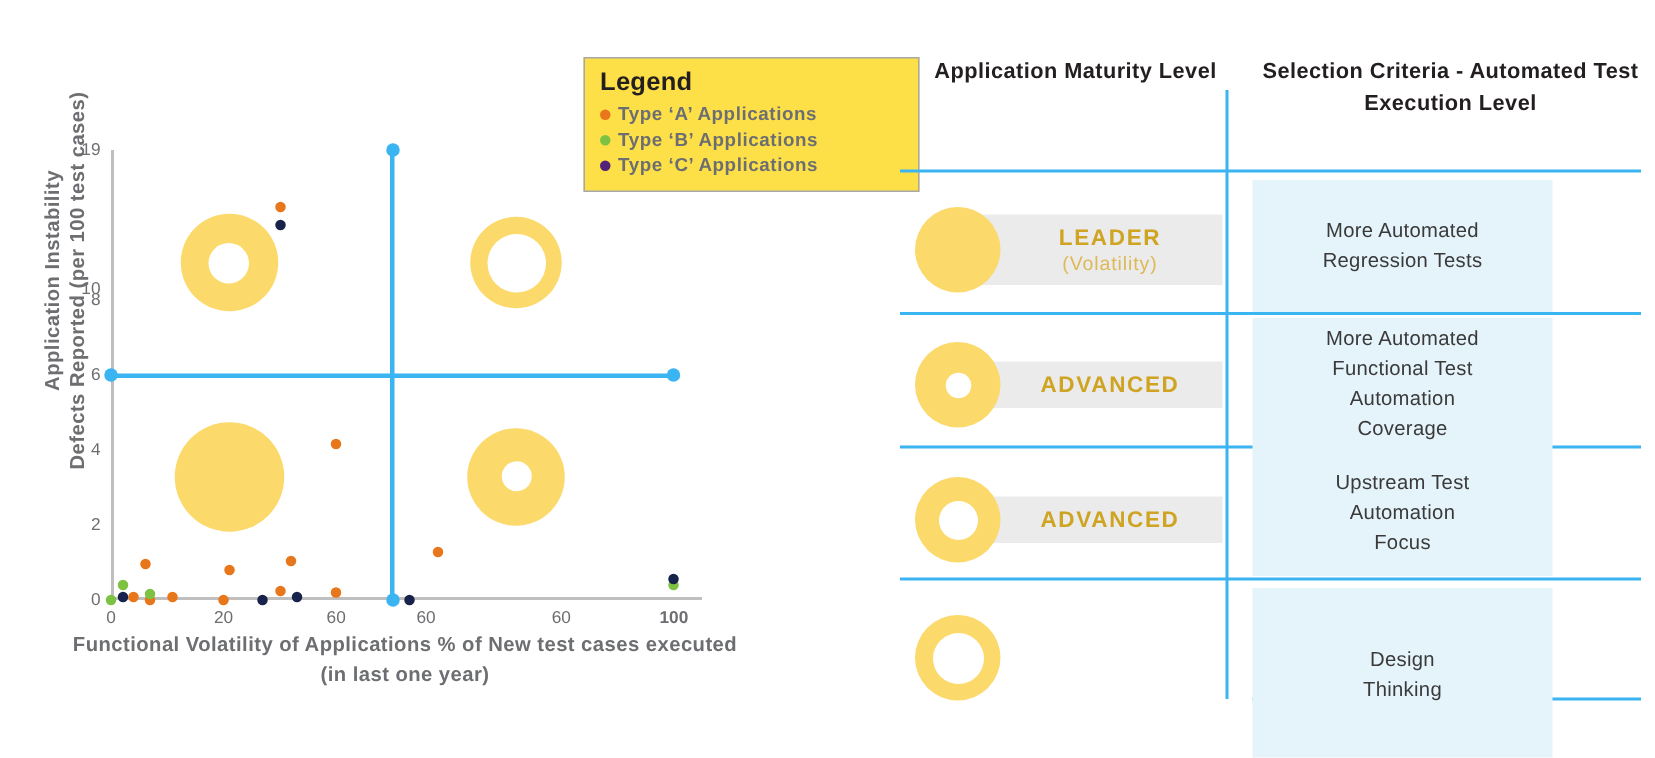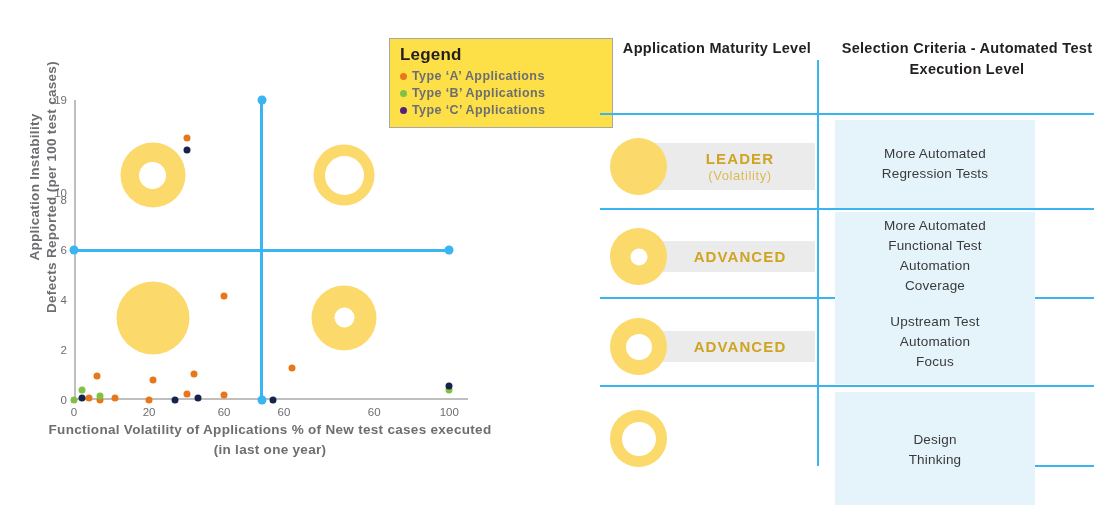--- a/index.html
+++ b/index.html
@@ -294,21 +294,21 @@
           <div class="ytick" style="top: 100px;">8</div>
           <div class="ytick" style="top: 50px; margin-top: 43px;">10</div>
           <div class="ytick" style="top: 0px;">19</div>
         </div>
       <div id="ticks-x">
           <div class="xtick" style="left: 0px;">0</div>
           <div class="xtick" style="left: 75.0476px;">20</div>
           <div class="xtick" style="left: 150.095px;">60</div>
           <div class="xtick" style="left: 210px;">60</div>
           <div class="xtick" style="left: 300.19px;">60</div>
-          <div class="xtick" style="left: 375.238px;">100</div>
+          <div class="xtick" style="left: 375.238px; font-weight: bold;">100</div>
         </div>
       <div id="quadrant-lines">
           <div class="quad-line-h" style="left: 0px; top: 148.5px; width: 375.238px;"></div>
           <div class="quad-line-v" style="left: 186.119px; top: 0px; height: 300px;"></div>
           <div class="quad-cap" style="left: 0px; top: 150px;"></div>
           <div class="quad-cap" style="left: 375.238px; top: 150px;"></div>
           <div class="quad-cap" style="left: 187.619px; top: 0px;"></div>
           <div class="quad-cap" style="left: 187.619px; top: 300px;"></div>
         </div>
       <div id="bubbles">

